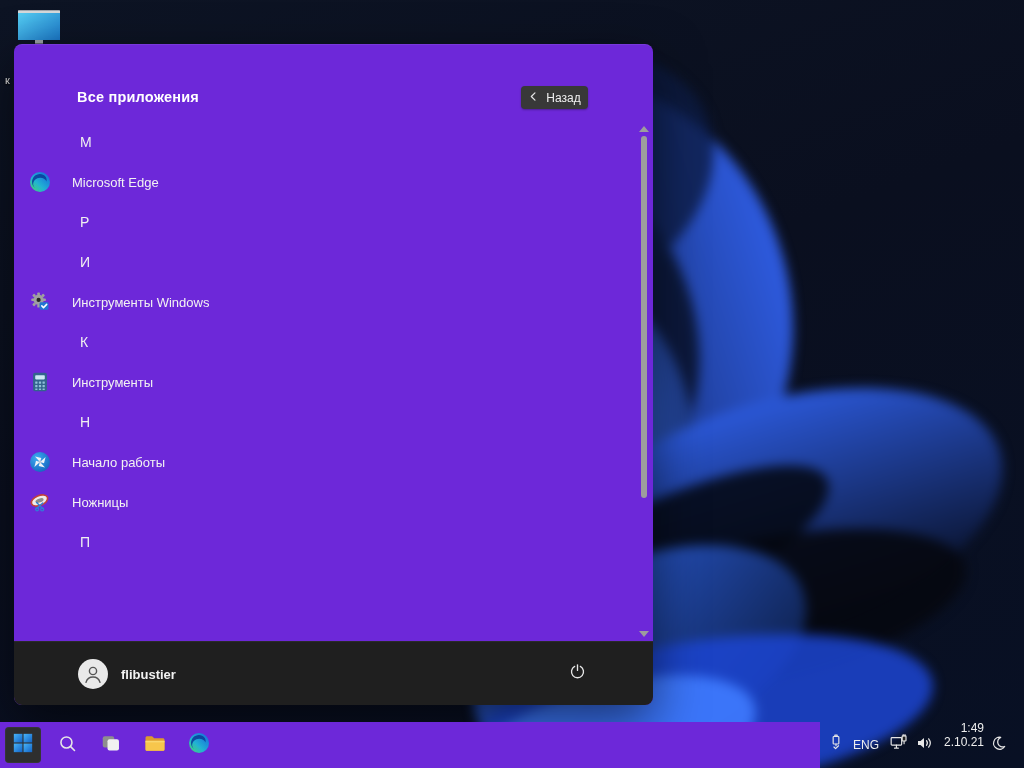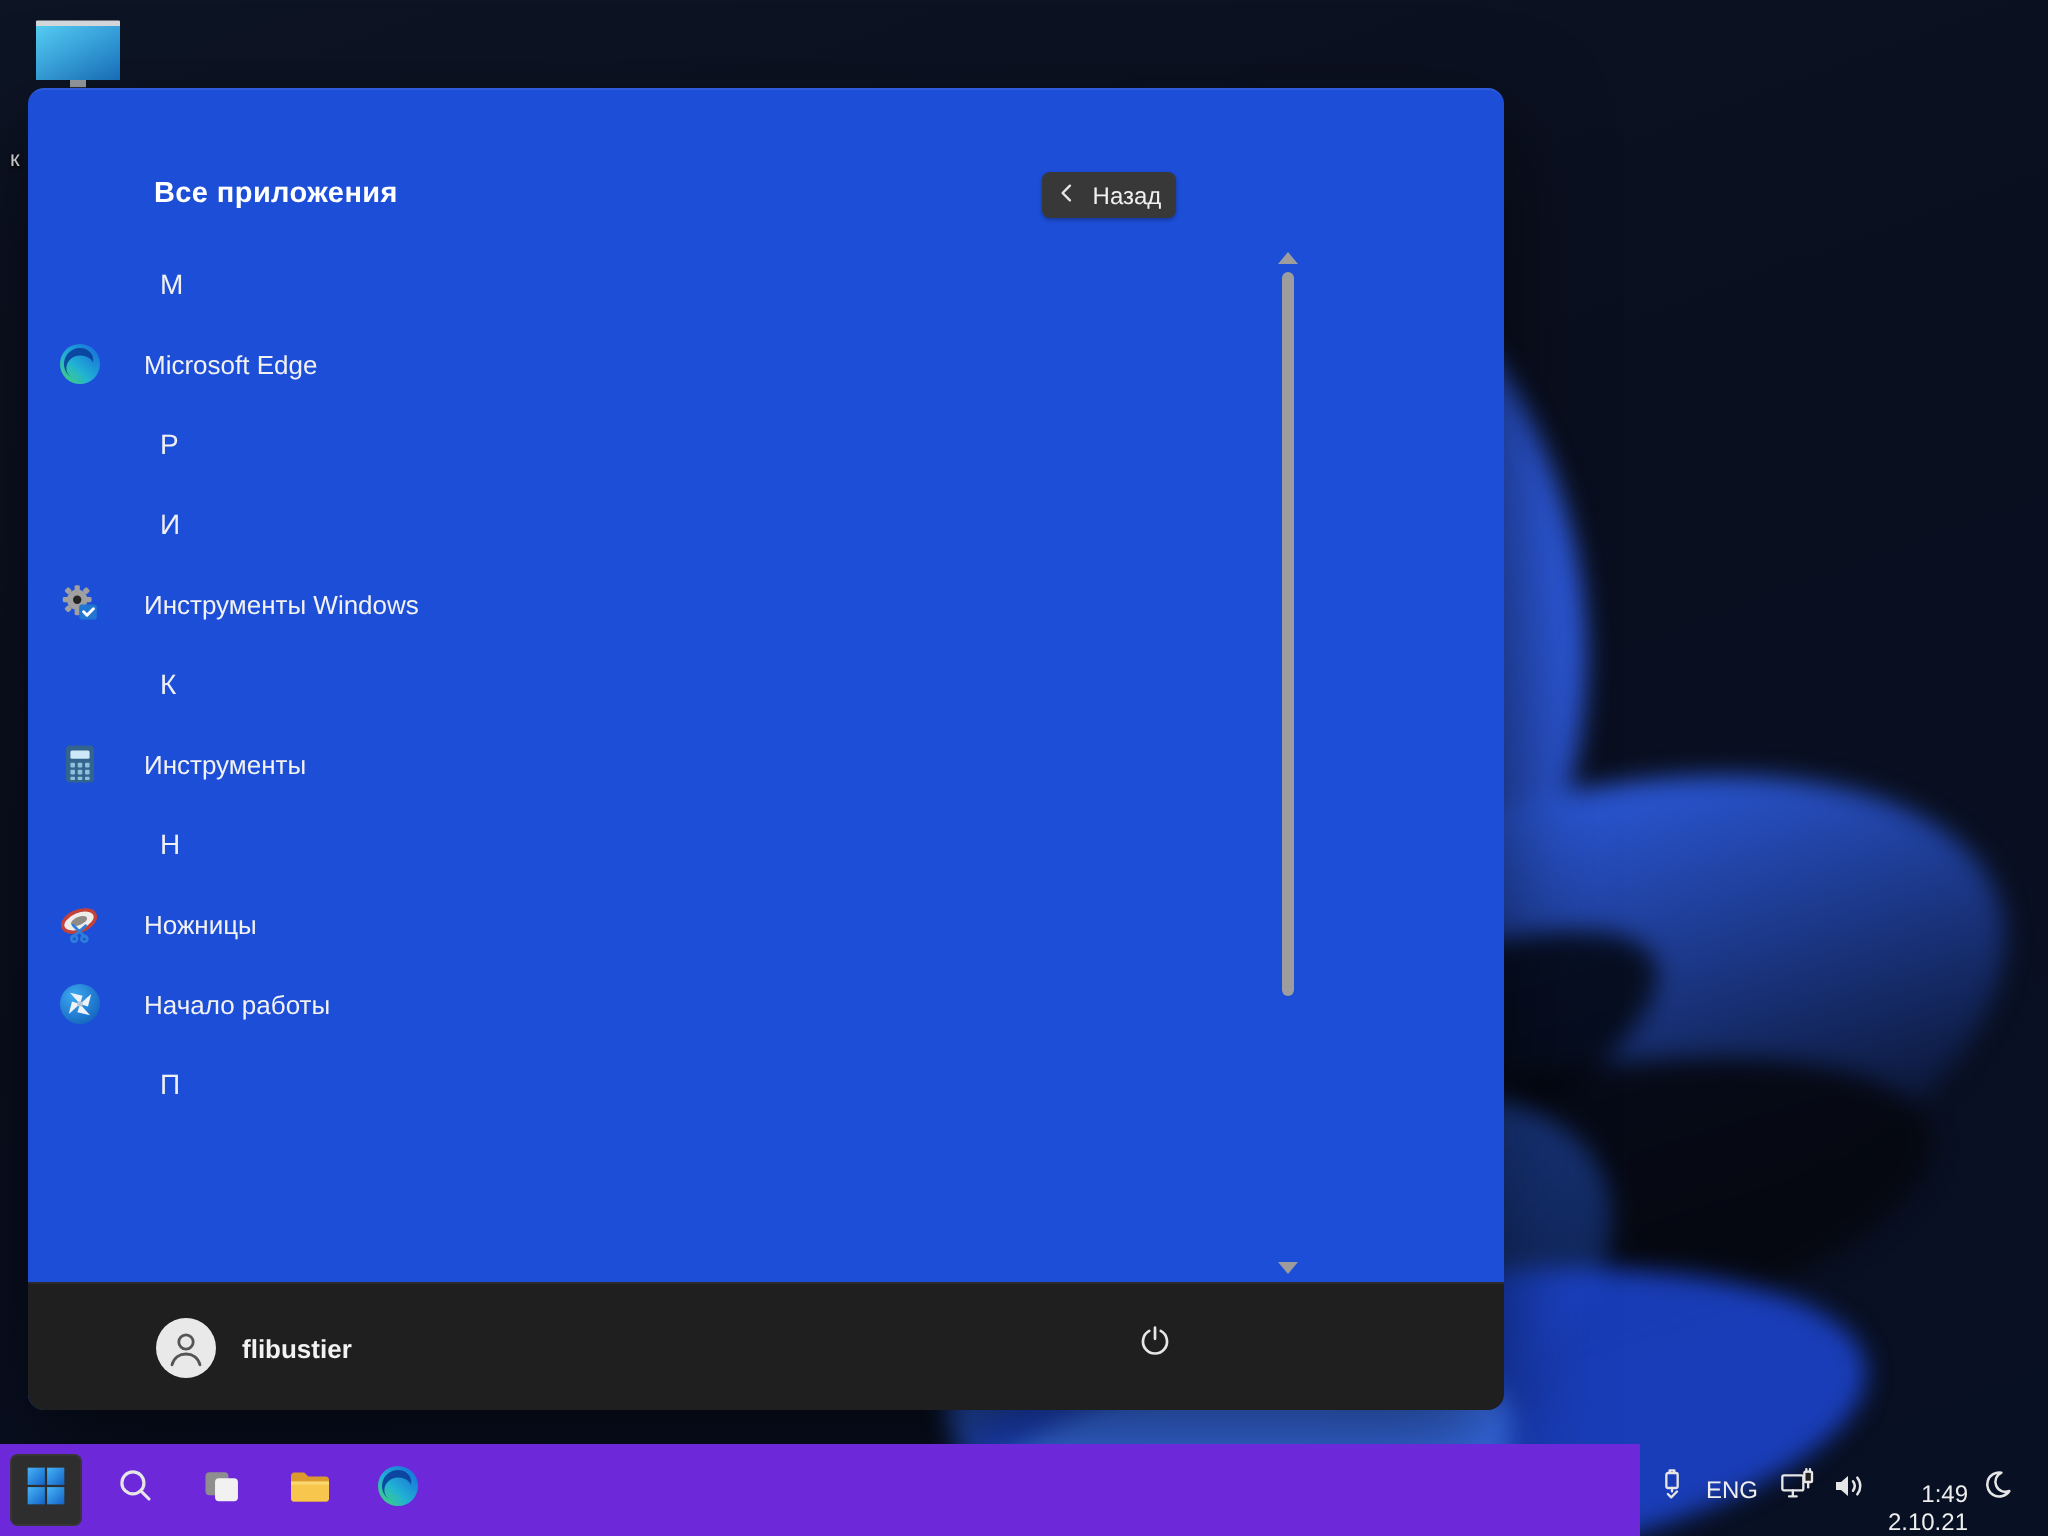--- a/index.html
+++ b/index.html
@@ -10,22 +10,22 @@
     -webkit-font-smoothing:antialiased;
   }
   
   #bloom{position:absolute;left:0;top:0;filter:blur(6px);}
   
   .desktop-icon{position:absolute;left:17px;top:9px;width:44px;height:36px;}
   .desktop-icon svg{width:44px;height:36px;display:block;}
   .desktop-label-frag{position:absolute;left:5px;top:74px;font-size:11px;color:#e8e8e8;text-shadow:0 1px 2px #000;}
   
   #start-menu{
-    position:absolute;left:14px;top:44px;width:738px;height:661px;
-    background:#1d4ed8;border-radius:8px;
+    position:absolute;left:14px;top:44px;width:639px;height:661px;
+    background:#6d28d9;border-radius:8px;
     box-shadow:0 18px 50px rgba(0,0,0,.55);
     border-top:1px solid rgba(255,255,255,.08);
     box-sizing:border-box;
   }
   .menu-title{position:absolute;left:63px;top:44px;font-size:14.5px;font-weight:700;color:#fff;letter-spacing:.2px;}
   .back-btn{
     position:absolute;left:507px;top:41px;width:67px;height:23px;
     background:#383838;border-radius:4px;display:flex;align-items:center;justify-content:center;gap:7px;
     color:#f0f0f0;font-size:12px;cursor:default;box-shadow:0 1px 2px rgba(0,0,0,.3);
   }
@@ -64,21 +64,21 @@
   .tb-btn svg{width:24px;height:24px;}
   .tb-btn[data-name="start-button"] svg{width:22px;height:22px;}
   .tb-btn[data-name="search-button"] svg{width:21px;height:21px;}
   .tb-btn[data-name="task-view-button"] svg{width:22px;height:22px;}
   .tray-item{position:absolute;top:0;height:46px;display:flex;align-items:center;justify-content:center;}
   .tray-item svg{width:20px;height:20px;}
   .tray-usb{left:824px;width:24px;}
   .tray-lang{left:850px;width:32px;font-size:12px;color:#eee;}
   .tray-net{left:887px;width:24px;}
   .tray-vol{left:913px;width:24px;}
-  .tray-clock{left:938px;width:46px;flex-direction:column;align-items:flex-end;justify-content:flex-end;color:#eee;font-size:12px;line-height:13.5px;}
+  .tray-clock{left:938px;width:46px;flex-direction:column;align-items:flex-end;justify-content:flex-start;color:#eee;font-size:12px;line-height:13.5px;}
   .tray-moon{left:986px;width:24px;}
   .tray-moon svg{width:19px;height:19px;}
 </style>
 </head>
 <body>
 
 <svg id="bloom" data-name="wallpaper-bloom" width="1024" height="768" viewBox="0 0 1024 768">
   <defs>
     <linearGradient id="blg1" x1="0" y1="0" x2="1" y2="0">
         <stop offset="0" stop-color="#050b18"></stop>
@@ -201,54 +201,54 @@
               <rect x="14.5" y="18.4" width="2.3" height="1.6" rx="0.4"></rect>
             </g>
           </svg>
         </span>
         <span class="app-label">Инструменты</span>
       </div>
       <div class="row letter-row" data-name="section-letter">
         <span class="letter" data-name="section-letter-label">Н</span>
       </div>
       <div class="row app-row" data-name="app-item">
-        <span class="app-icon" data-name="snipping-tool-icon">
-          <svg viewBox="0 0 24 24">
-            <g transform="rotate(-22 11.5 10.5)">
-              <ellipse cx="11.5" cy="10.5" rx="8.6" ry="4.9" fill="#efecea"></ellipse>
-              <ellipse cx="11.5" cy="10.5" rx="8.6" ry="4.9" fill="none" stroke="#c2413b" stroke-width="1.7"></ellipse>
-              <ellipse cx="11.5" cy="10.5" rx="4.3" ry="2" fill="#8f8c88"></ellipse>
-            </g>
-            <path d="M8.6 12.6l6 6M14.8 12.9l-6.2 5.6" stroke="#2f7fd8" stroke-width="1.4" stroke-linecap="round"></path>
-            <circle cx="9.1" cy="19.3" r="1.5" stroke="#2f7fd8" stroke-width="1.3" fill="none"></circle>
-            <circle cx="14.2" cy="19.4" r="1.5" stroke="#2f7fd8" stroke-width="1.3" fill="none"></circle>
-          </svg>
-        </span>
-        <span class="app-label">Ножницы</span>
-      </div>
-      <div class="row app-row" data-name="app-item">
         <span class="app-icon" data-name="get-started-icon">
           <svg viewBox="0 0 24 24">
             <defs>
               <radialGradient id="gsA" cx="0.35" cy="0.3" r="0.9">
                 <stop offset="0" stop-color="#3da9f0"></stop>
                 <stop offset="1" stop-color="#0d5ab8"></stop>
               </radialGradient>
             </defs>
             <circle cx="12" cy="12" r="10" fill="url(#gsA)"></circle>
             <g fill="#eef3f8">
               <path d="M12 12L7 6.4l6.3 1.5z"></path>
               <path d="M12 12l5.6-5L16 13.3z"></path>
               <path d="M12 12l5 5.6-6.3-1.5z"></path>
               <path d="M12 12l-5.6 5L8 10.7z"></path>
             </g>
             <circle cx="12" cy="12" r="1.4" fill="#b9c6d6"></circle>
           </svg>
         </span>
         <span class="app-label">Начало работы</span>
+      </div>
+      <div class="row app-row" data-name="app-item">
+        <span class="app-icon" data-name="snipping-tool-icon">
+          <svg viewBox="0 0 24 24">
+            <g transform="rotate(-22 11.5 10.5)">
+              <ellipse cx="11.5" cy="10.5" rx="8.6" ry="4.9" fill="#efecea"></ellipse>
+              <ellipse cx="11.5" cy="10.5" rx="8.6" ry="4.9" fill="none" stroke="#c2413b" stroke-width="1.7"></ellipse>
+              <ellipse cx="11.5" cy="10.5" rx="4.3" ry="2" fill="#8f8c88"></ellipse>
+            </g>
+            <path d="M8.6 12.6l6 6M14.8 12.9l-6.2 5.6" stroke="#2f7fd8" stroke-width="1.4" stroke-linecap="round"></path>
+            <circle cx="9.1" cy="19.3" r="1.5" stroke="#2f7fd8" stroke-width="1.3" fill="none"></circle>
+            <circle cx="14.2" cy="19.4" r="1.5" stroke="#2f7fd8" stroke-width="1.3" fill="none"></circle>
+          </svg>
+        </span>
+        <span class="app-label">Ножницы</span>
       </div>
       <div class="row letter-row" data-name="section-letter">
         <span class="letter" data-name="section-letter-label">П</span>
       </div>
     </div>
 
   <div class="scrollbar" data-name="scrollbar">
     <div class="scroll-arrow up" data-name="scrollbar-up-arrow-icon">
         <svg viewBox="0 0 10 6">
           <path d="M5 0L10 6H0z" fill="#9d9d9d"></path>

